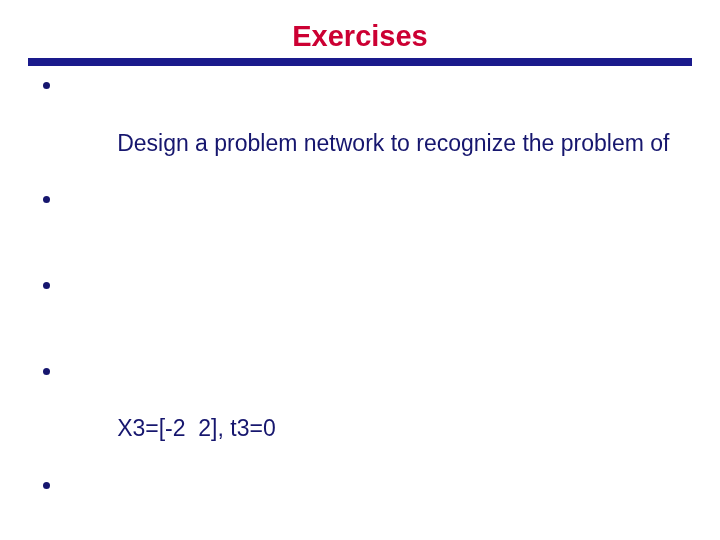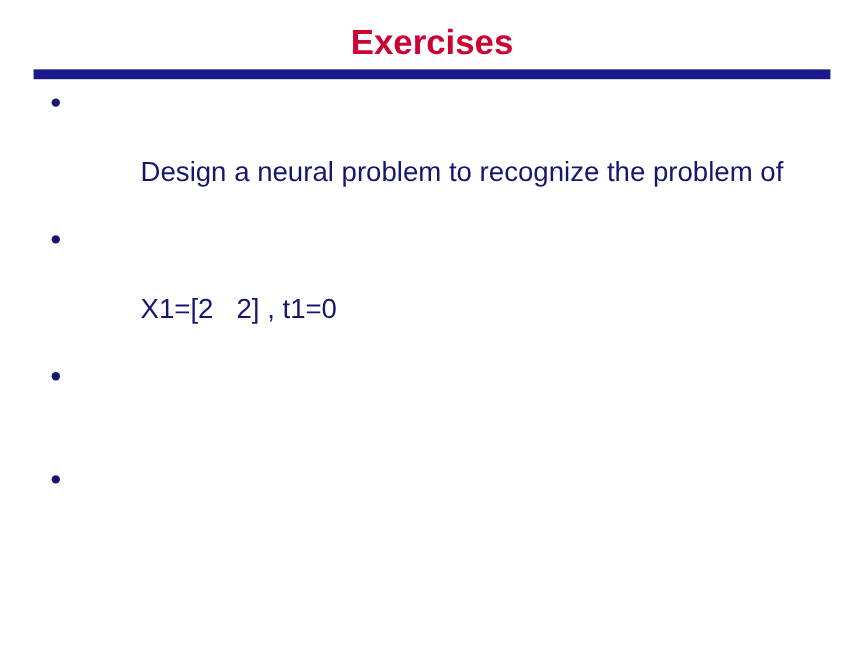--- a/index.html
+++ b/index.html
@@ -79,28 +79,31 @@
 
 <div class="slide">
 
   <div class="slide-title">Exercises</div>
   <div class="title-rule"></div>
 
   <div class="body">
     <ul class="bullets">
       <li class="wrap">
         <span class="dot"></span>
-        <span>Design a neural problem to recognize the problem of</span>
+        <span>Design a problem network to recognize the problem of</span>
       </li>
       <li>
         <span class="dot"></span>
-        <span>X1=[2   2] , t1=0</span>
       </li>
       <li>
         <span class="dot"></span>
+      </li>
+      <li>
+        <span class="dot"></span>
+        <span>X3=[-2  2], t3=0</span>
       </li>
       <li>
         <span class="dot"></span>
         
       </li>
     </ul>
 
   </div>
 
 </div>

